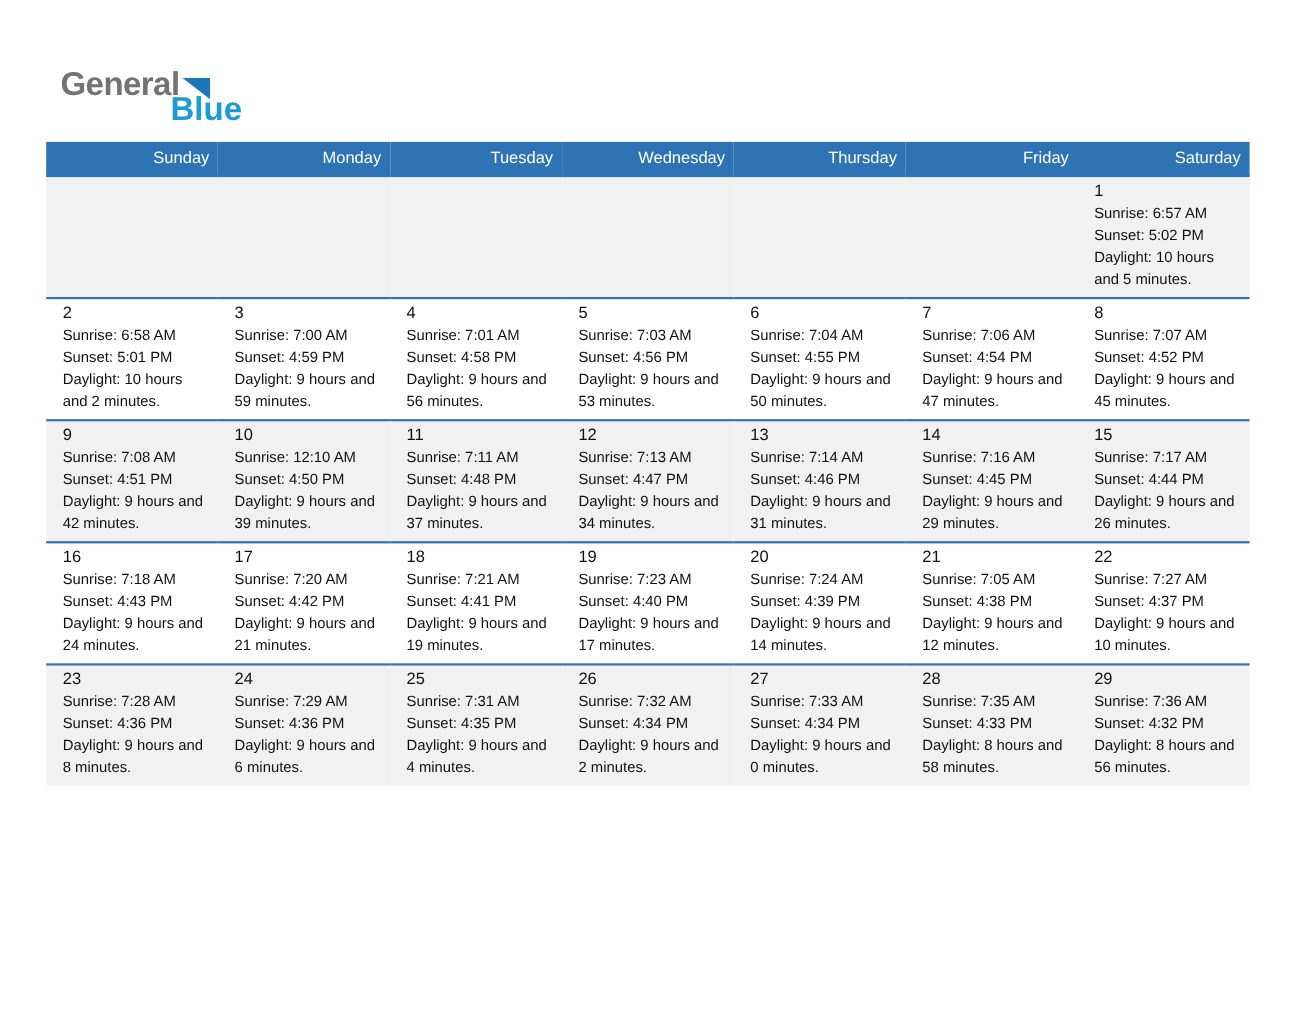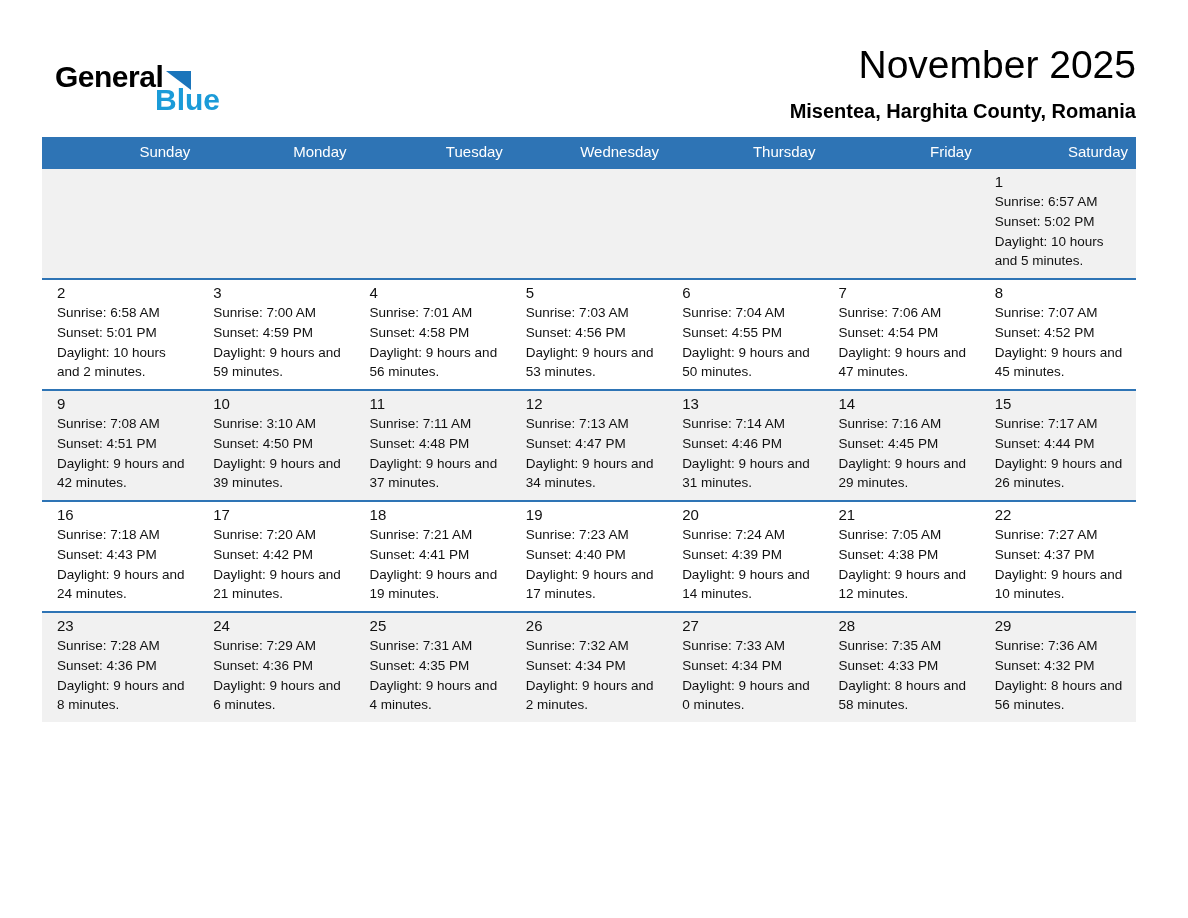--- a/index.html
+++ b/index.html
@@ -4,21 +4,21 @@
 <style>
   html,body{margin:0;padding:0;background:#ffffff;}
   .page{
     width:1188px;height:918px;position:relative;overflow:hidden;
     background:#fff;color:#000;
     font-family:"Liberation Sans", sans-serif;
   }
   .top{display:flex;justify-content:space-between;align-items:flex-start;padding:44px 52px 0 55px;}
   .logo{margin-top:18px;}
   .logo-top{display:flex;align-items:flex-end;}
-  .logo-general{font-size:30px;font-weight:700;letter-spacing:-0.5px;color:#000000;line-height:1;}
+  .logo-general{font-size:30px;font-weight:700;letter-spacing:-0.5px;color:#737373;line-height:1;}
   .logo-triangle{width:25px;height:21px;margin-left:3px;margin-bottom:1px;display:block;}
   .logo-triangle polygon{fill:var(--logo-triangle-blue,#1B75BB);}
   .logo-blue{font-size:30px;font-weight:700;color:var(--logo-blue,#1B9BD8);margin-left:100px;margin-top:-7px;line-height:1;}
   .titles{text-align:right;}
   .page-title{font-size:39px;font-weight:400;margin:0;line-height:1.1;color:#000;}
   .page-subtitle{font-size:20px;font-weight:700;margin:13px 0 0 0;color:#000;}
   table.cal{
     border-collapse:collapse;table-layout:fixed;
     width:1094px;margin:14px 52px 0 42px;
   }
@@ -42,24 +42,20 @@
   <div class="top">
     <div class="logo">
       <div class="logo-top">
         <span class="logo-general">General</span>
         <svg class="logo-triangle" viewBox="0 0 26 20" aria-hidden="true">
           <polygon points="0,0 26,0 26,20"></polygon>
         </svg>
       </div>
       <div class="logo-blue">Blue</div>
     </div>
-    <div class="titles">
-      <h1 class="page-title">November 2025</h1>
-      <h2 class="page-subtitle">Misentea, Harghita County, Romania</h2>
-    </div>
   </div>
 
   <table class="cal">
     <thead>
       <tr>
         <th>Sunday</th>
         <th>Monday</th>
         <th>Tuesday</th>
         <th>Wednesday</th>
         <th>Thursday</th>
@@ -128,21 +124,21 @@
         </tr>
         <tr>
           <td>
             <div class="day-num">9</div>
             <div class="day-detail">Sunrise: 7:08 AM</div>
             <div class="day-detail">Sunset: 4:51 PM</div>
             <div class="day-detail">Daylight: 9 hours and 42 minutes.</div>
           </td>
           <td>
             <div class="day-num">10</div>
-            <div class="day-detail">Sunrise: 3:10 AM</div>
+            <div class="day-detail">Sunrise: 12:10 AM</div>
             <div class="day-detail">Sunset: 4:50 PM</div>
             <div class="day-detail">Daylight: 9 hours and 39 minutes.</div>
           </td>
           <td>
             <div class="day-num">11</div>
             <div class="day-detail">Sunrise: 7:11 AM</div>
             <div class="day-detail">Sunset: 4:48 PM</div>
             <div class="day-detail">Daylight: 9 hours and 37 minutes.</div>
           </td>
           <td>

